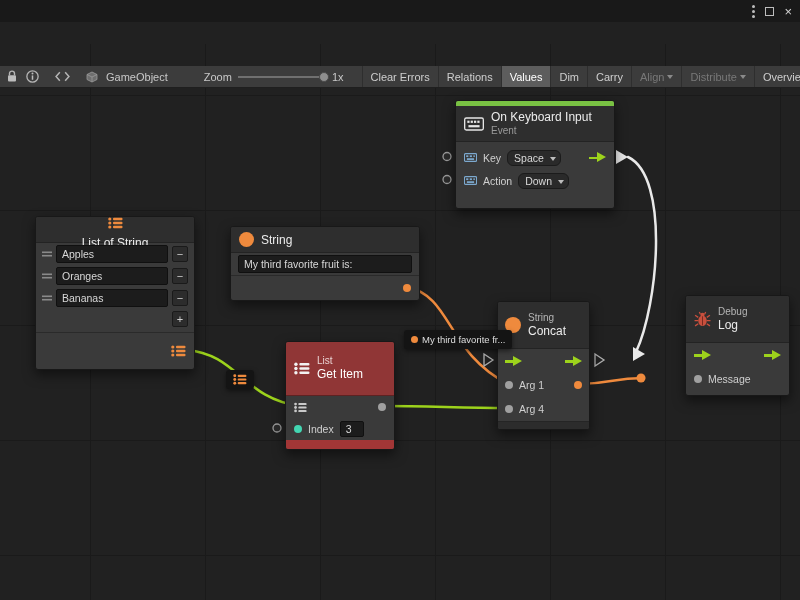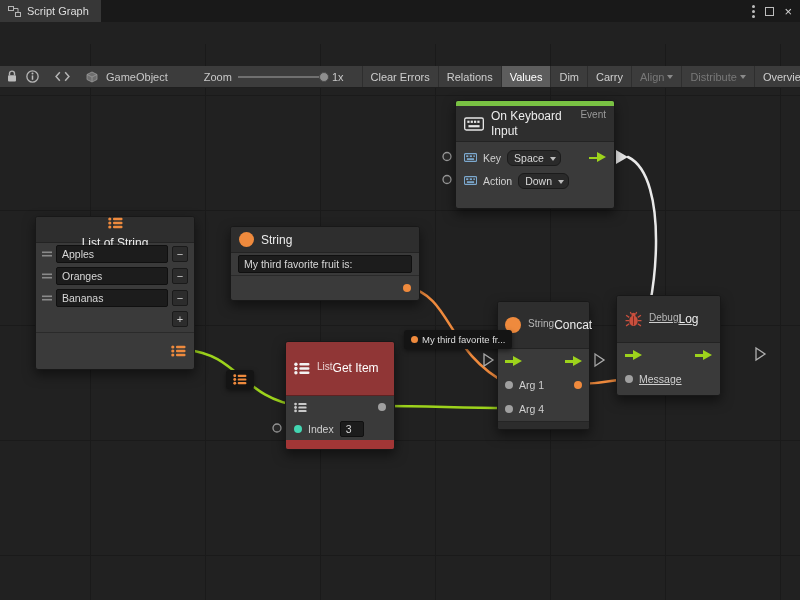--- a/index.html
+++ b/index.html
@@ -42,21 +42,21 @@
   
   .canvas{position:absolute;left:0;top:44px;right:0;bottom:0;z-index:0;
     background-color:var(--bg-canvas);
     background-image:linear-gradient(var(--grid) 1px,transparent 1px),linear-gradient(90deg,var(--grid) 1px,transparent 1px);
     background-size:115px 115px;background-position:90px 51px;}
   .wires{position:absolute;left:0;top:0;z-index:1;pointer-events:none;}
 
   
   .node{position:absolute;z-index:2;background:var(--node);border:1px solid var(--node-border);border-radius:3px;box-shadow:0 5px 12px rgba(0,0,0,.5);}
   .node-hdr{display:flex;align-items:center;gap:7px;background:var(--node-hdr);padding:0 8px;border-bottom:1px solid #232323;border-radius:2px 2px 0 0;}
-  .hdr-col{display:flex;flex-direction:row;line-height:1.2;}
+  .hdr-col{display:flex;flex-direction:column;line-height:1.2;}
   .cat{font-size:10px;color:#b5b5b5;}
   .ttl{font-size:12px;color:var(--txt-bright);}
   .sub{font-size:10px;color:var(--txt-dim);}
   .row{display:flex;align-items:center;gap:6px;padding:0 8px;}
   .spacer{flex:1;}
   .dot{width:8px;height:8px;border-radius:50%;flex:0 0 auto;}
   .dot.gray{background:#a0a0a0;} .dot.orange{background:var(--orange);} .dot.teal{background:var(--teal);}
   .farrow{position:relative;width:17px;height:11px;flex:0 0 auto;}
   .farrow::before{content:"";position:absolute;left:0;top:4.5px;width:9px;height:2.5px;background:var(--green);}
   .farrow::after{content:"";position:absolute;left:8px;top:0;border-left:9px solid var(--green);border-top:5.5px solid transparent;border-bottom:5.5px solid transparent;}
@@ -98,45 +98,37 @@
   .n-get .strip{height:9px;background:var(--err-red2);border-radius:0 0 2px 2px;}
 
   
   .n-cat{left:497px;top:301px;width:93px;}
   .n-cat .node-hdr{height:47px;padding:0 7px;}
   .n-cat .row{height:24px;padding:0 7px;}
   .n-cat .strip{height:8px;background:#2c2c2c;border-top:1px solid #252525;border-radius:0 0 2px 2px;}
   .lbl{font-size:10.5px;color:#cfcfcf;}
 
   
-  .n-log{left:616px;top:295px;width:105px;text-decoration:underline;}
+  .n-log{left:685px;top:295px;width:105px;}
   .n-log .node-hdr{height:47px;}
   .n-log .row{height:24px;}
   .n-log .body{padding-bottom:4px;}
 
   
   .badge{position:absolute;z-index:4;display:flex;align-items:center;gap:4px;background:#141414;border-radius:3px;box-shadow:0 2px 5px rgba(0,0,0,.5);}
   .badge-list{left:226px;top:370px;width:28px;height:19px;justify-content:center;color:var(--orange);}
   .badge-str{left:404px;top:330px;height:19px;padding:0 7px;color:#dedede;font-size:9.5px;}
   .badge-str .dot{width:7px;height:7px;}
 </style>
 </head>
 <body>
 
 <div class="app">
 
   <div class="titlebar">
-    <div class="tab">
-      <svg class="ic" width="13" height="11" viewBox="0 0 13 11">
-        <rect x="0.5" y="0.5" width="5" height="4" fill="none" stroke="#b5b5b5"></rect>
-        <rect x="7.5" y="6.5" width="5" height="4" fill="none" stroke="#b5b5b5"></rect>
-        <path d="M5.5 2.5 H10 V6.5" fill="none" stroke="#b5b5b5"></path>
-      </svg>
-      <span>Script Graph</span>
-    </div>
     <div class="win-controls">
       <span class="kebab">
           <i></i>
           <i></i>
           <i></i>
         </span>
       <span class="maxbox"></span>
       <span class="closex">×</span>
     </div>
   </div>

